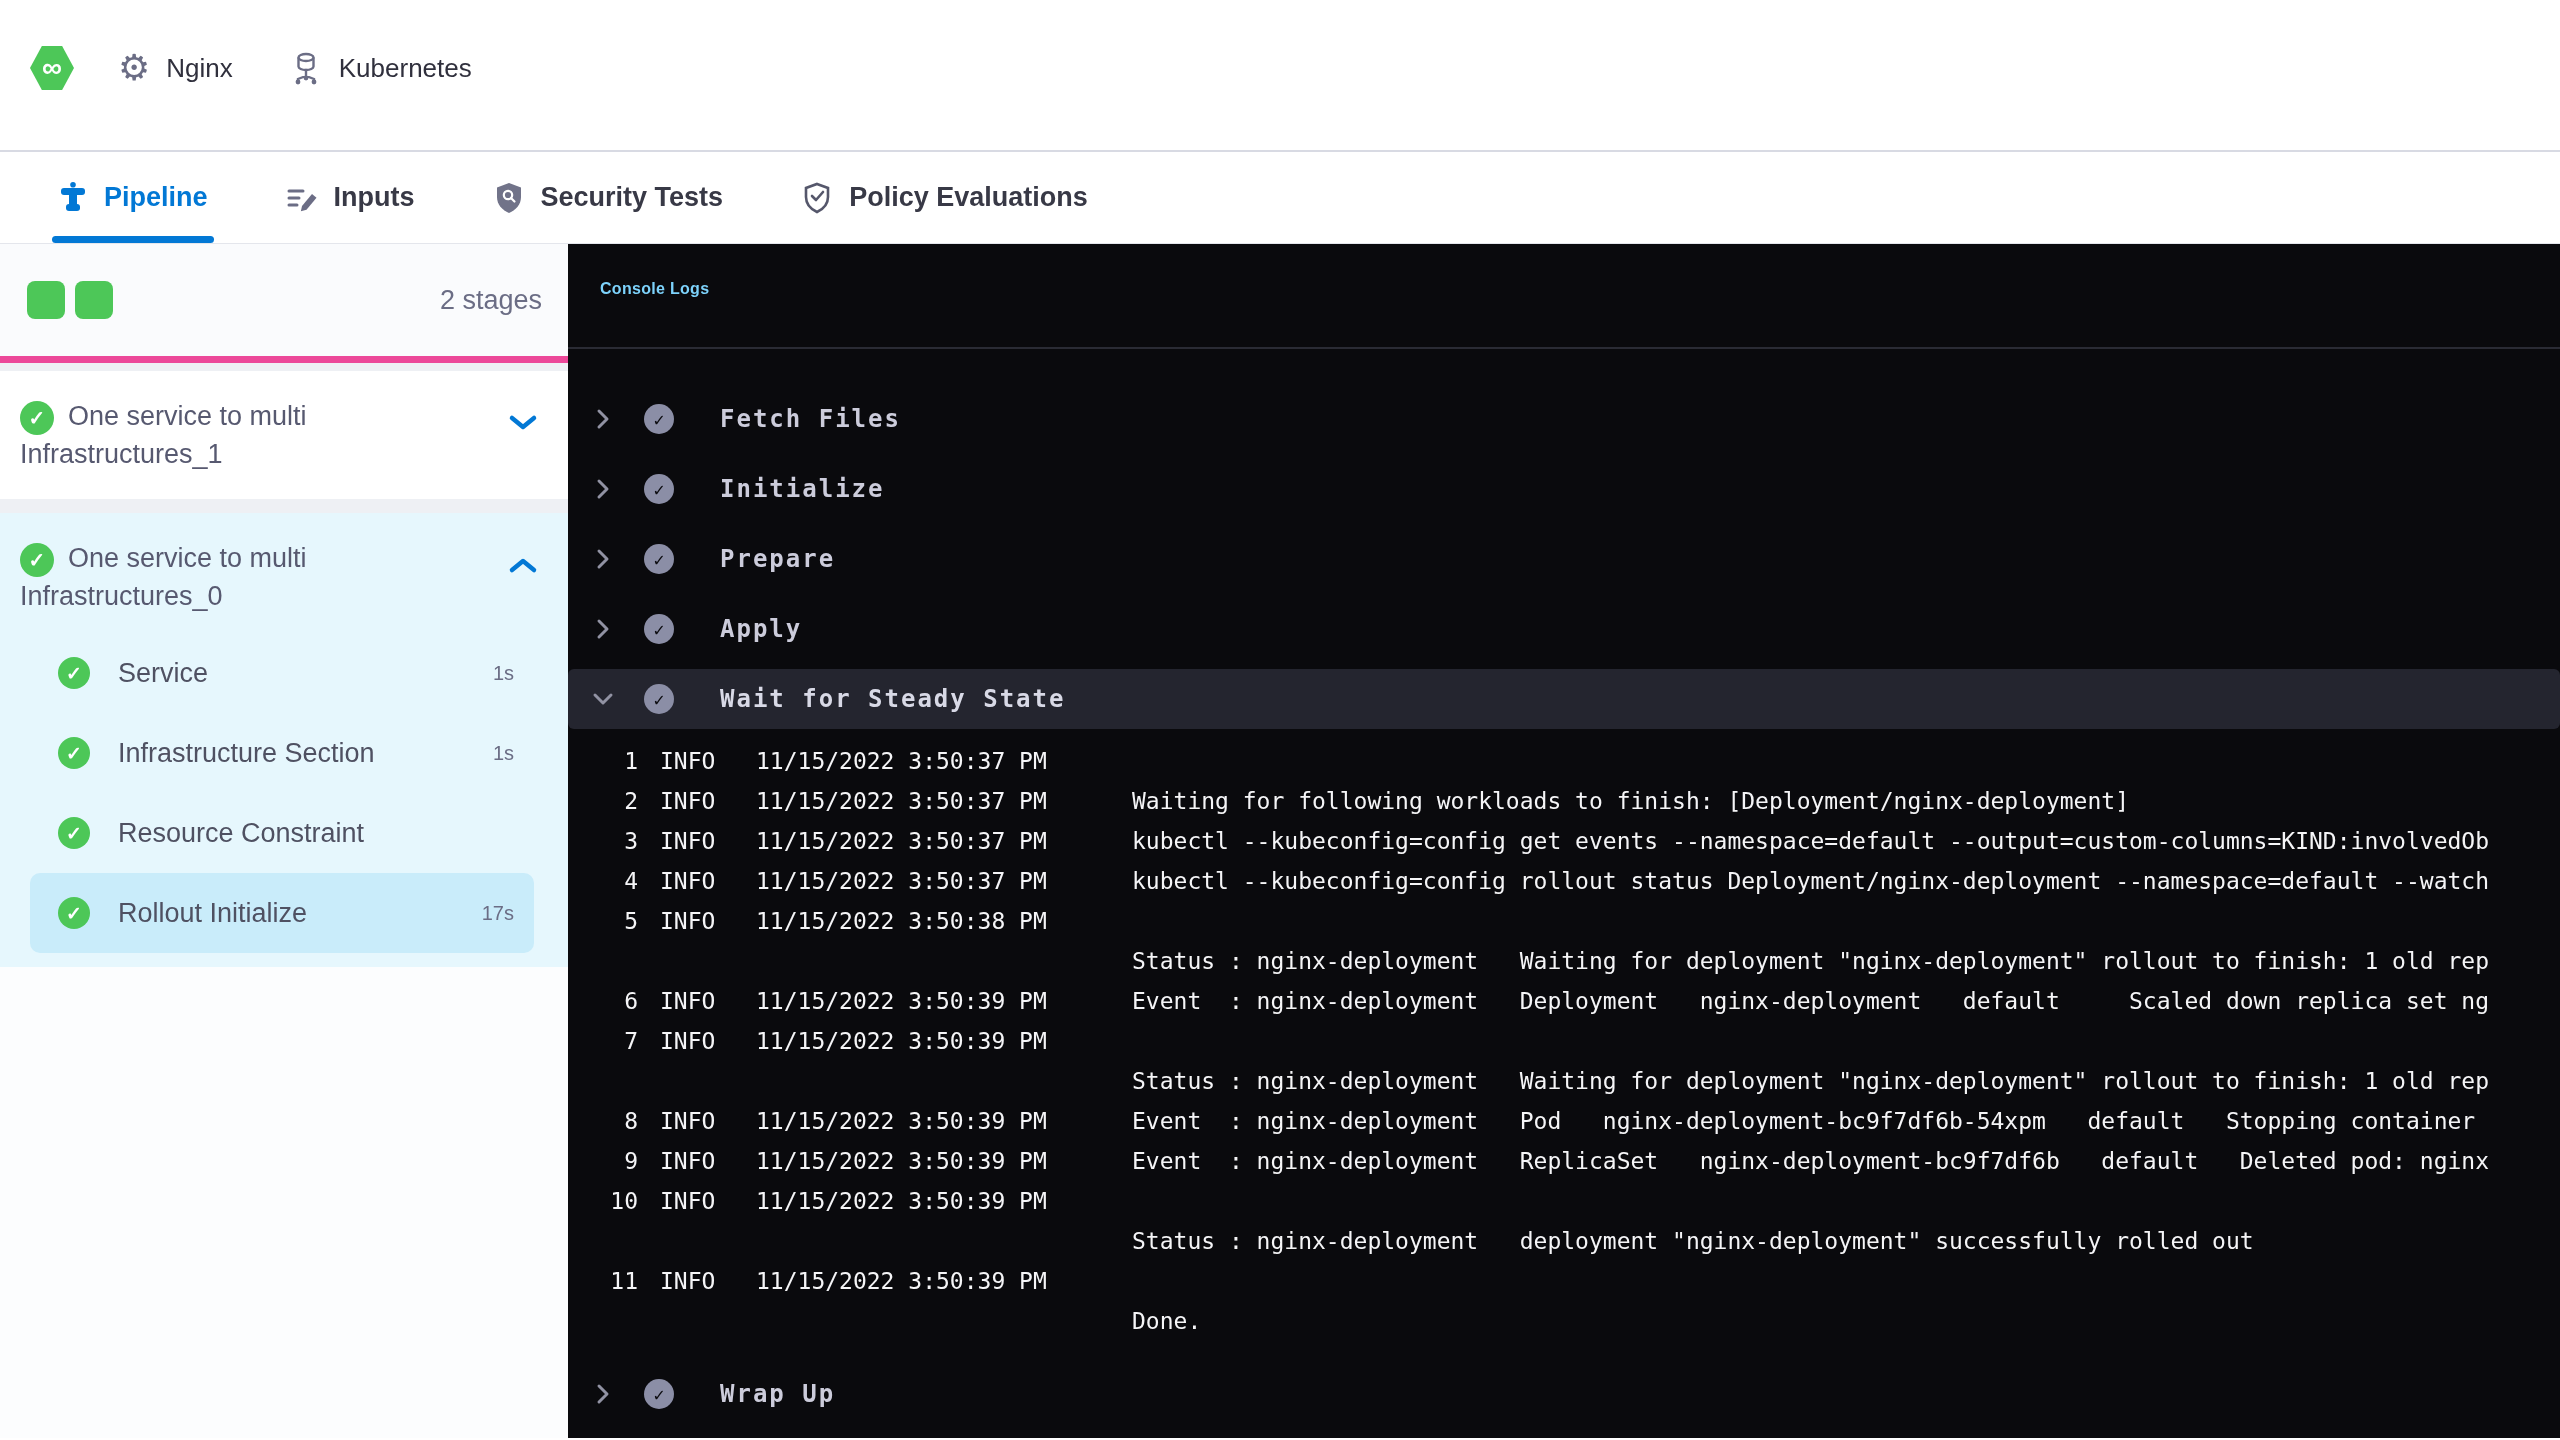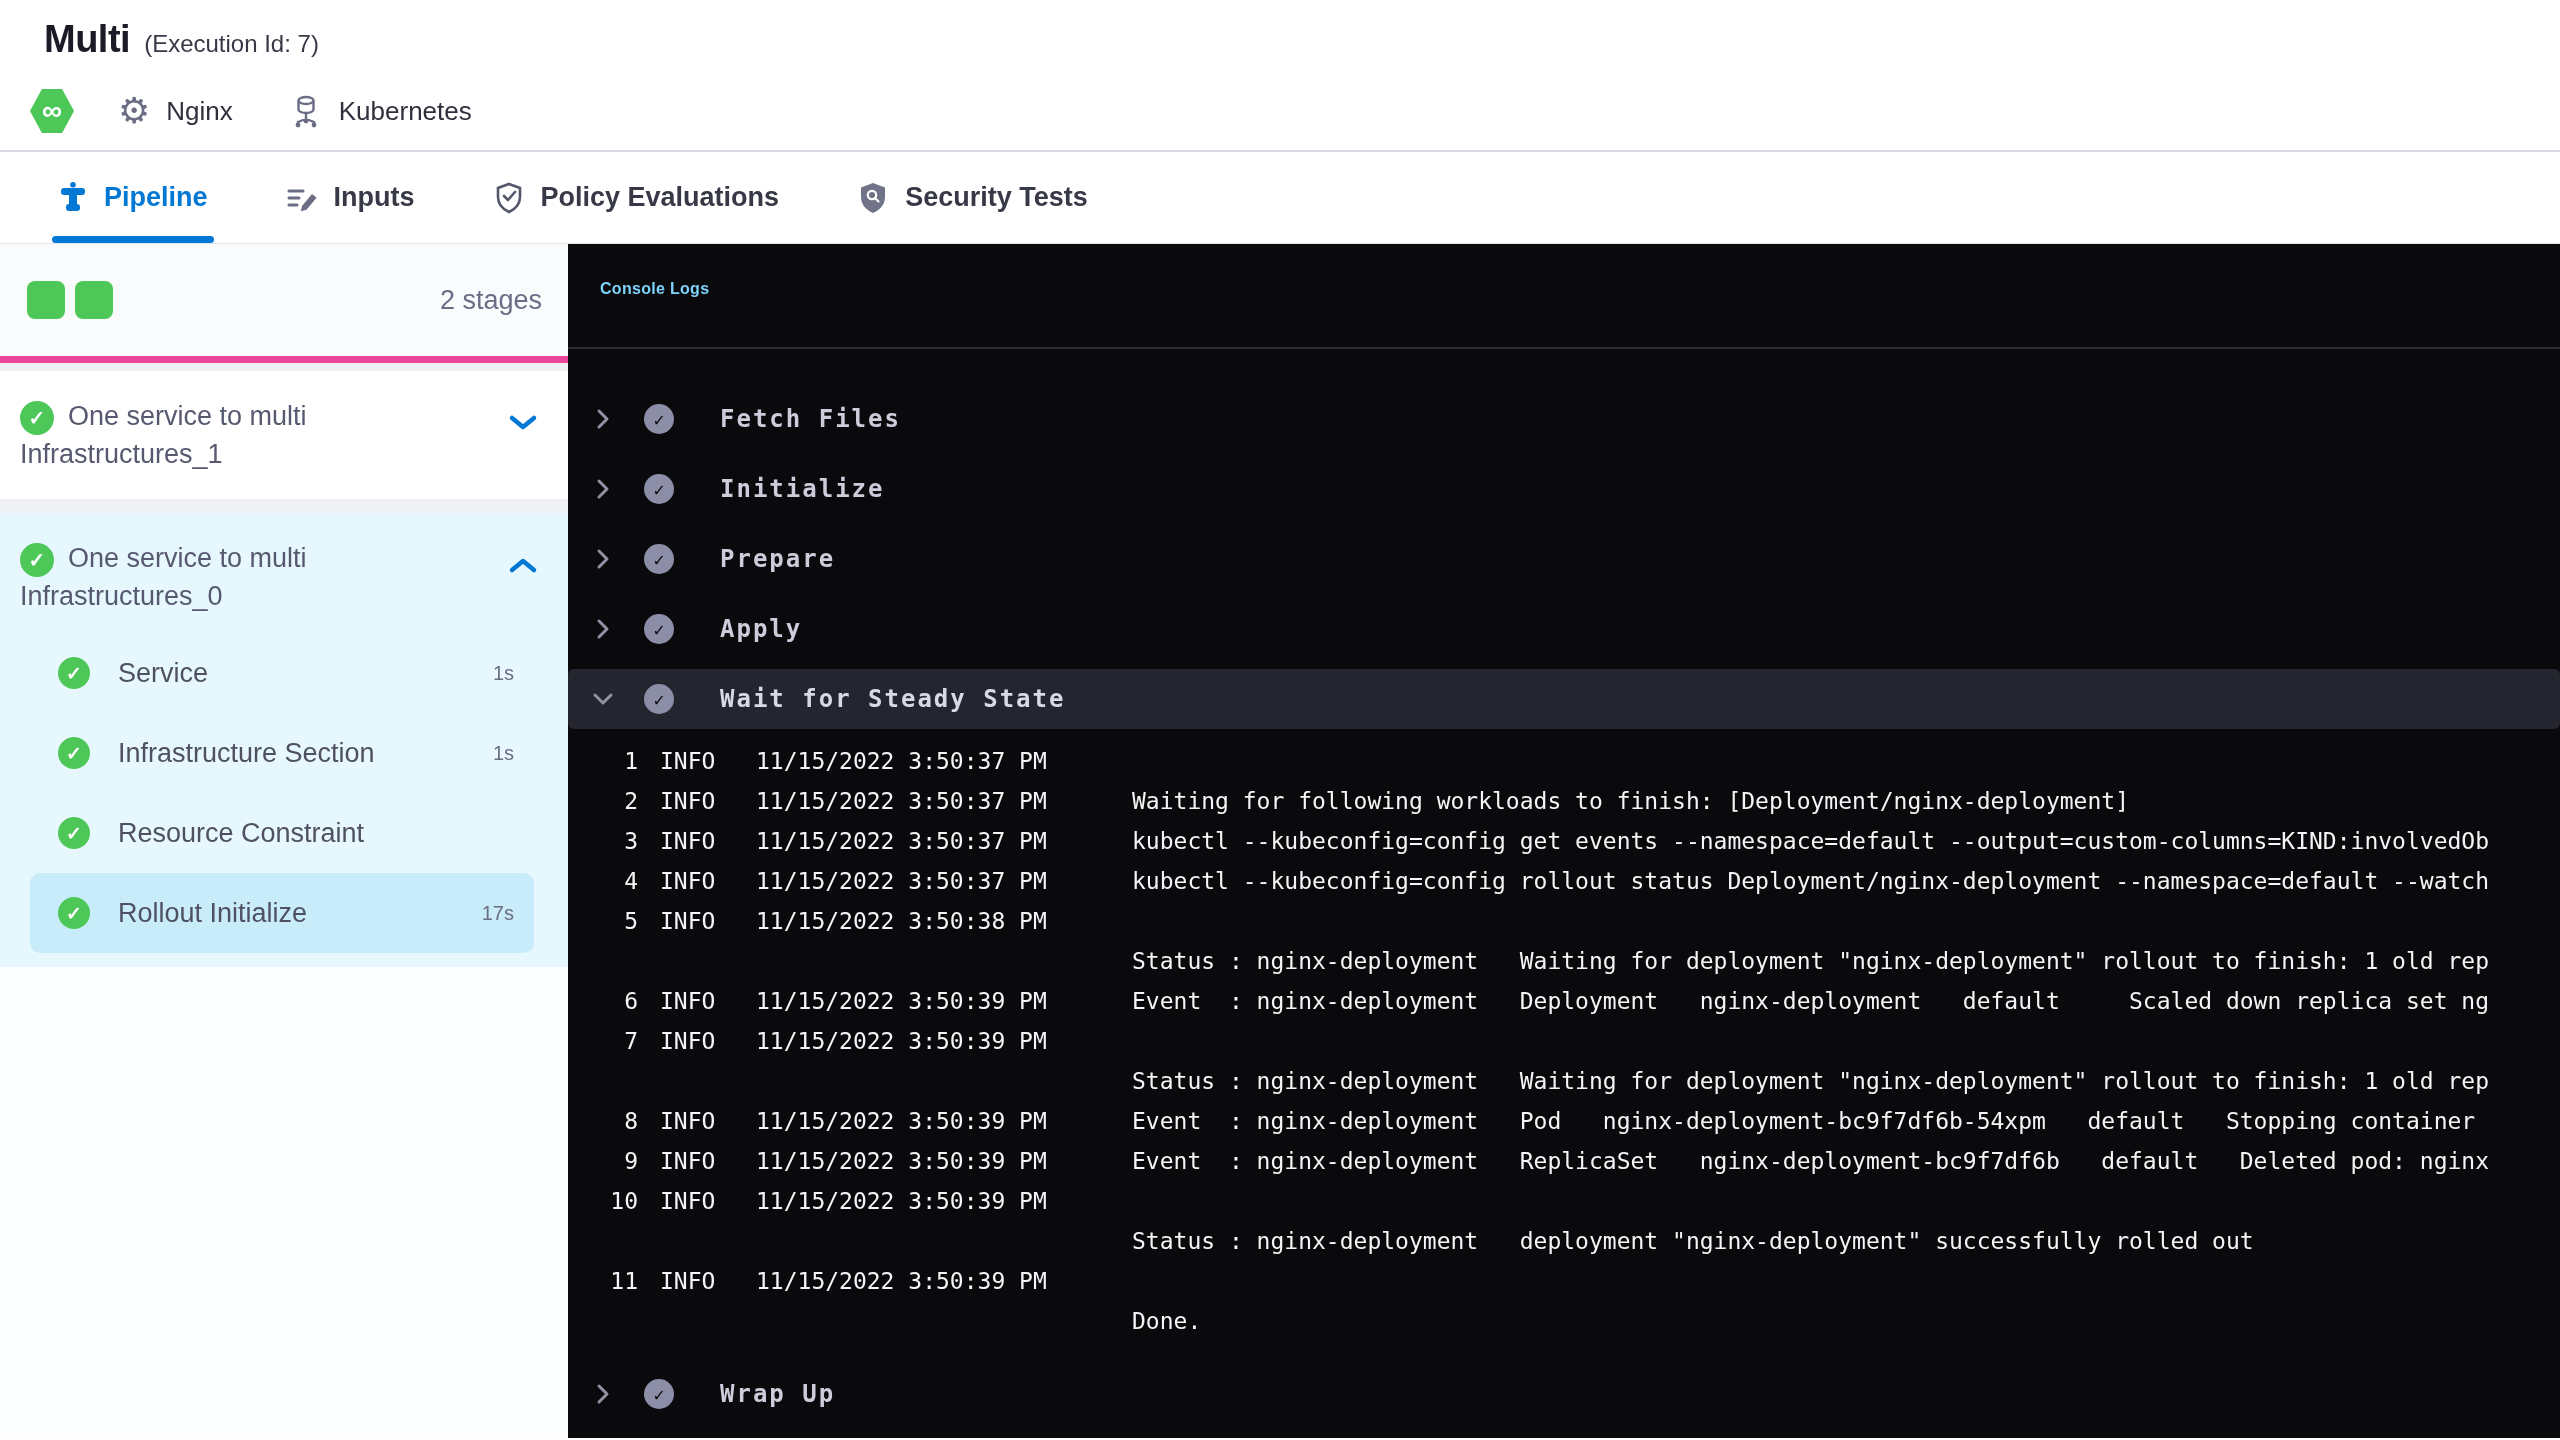--- a/index.html
+++ b/index.html
@@ -76,24 +76,20 @@
   .ln  { width:70px; text-align:right; flex:0 0 auto; }
   .lvl { width:60px; margin-left:22px; flex:0 0 auto; }
   .lt  { width:300px; margin-left:36px; flex:0 0 auto; }
   .lm  { margin-left:76px; white-space:pre; overflow:hidden; flex:1; min-width:0; }
   .wrapup { margin-top:18px; }
 </style>
 </head>
 <body>
 
 <div class="app-header">
-  <div class="title-row">
-    <span class="page-title">Multi</span>
-    <span class="exec-id">(Execution Id: 7)</span>
-  </div>
   <div class="meta-row">
     <span class="hex">∞</span>
     <span class="gear">⚙</span>
     <span class="meta-label">Nginx</span>
     <span class="env-ic">
       <svg width="34" height="34" viewBox="0 0 34 34" fill="none">
         <ellipse cx="17" cy="6.5" rx="7.5" ry="3.5" stroke="#6b6d85" stroke-width="2.4"></ellipse>
         <path d="M9.5 6.5v9c0 1.9 3.4 3.5 7.5 3.5s7.5-1.6 7.5-3.5v-9" stroke="#6b6d85" stroke-width="2.4"></path>
         <path d="M17 19v6M9 31v-3l8-3 8 3v3" stroke="#6b6d85" stroke-width="2.4" stroke-linecap="round"></path>
         <circle cx="9" cy="31" r="2.4" fill="#6b6d85"></circle>
@@ -119,33 +115,33 @@
   <div class="tab">
     <svg width="32" height="32" viewBox="0 0 32 32">
       <path d="M3 9h14M3 16h10M3 23h8" stroke="#6b6d85" stroke-width="3" stroke-linecap="round"></path>
       <path d="M16 24l10-12 4.5 3.8-10 12-5.6 1.4z" fill="#6b6d85"></path>
     </svg>
     <span>Inputs</span>
 
   </div>
   <div class="tab">
     <svg width="32" height="34" viewBox="0 0 32 34">
-      <path d="M16 3l11 4v9c0 7-4.5 12-11 15C9.5 28 5 23 5 16V7l11-4z" fill="none" stroke="#55576b" stroke-width="2.6"></path>
-      <path d="M11 15l4 4 7-8" fill="none" stroke="#55576b" stroke-width="2.6" stroke-linecap="round" stroke-linejoin="round"></path>
-    </svg>
-    <span>Policy Evaluations</span>
-
-  </div>
-  <div class="tab">
-    <svg width="32" height="34" viewBox="0 0 32 34">
       <path d="M16 2l12 4.5v9.5c0 7.5-5 13-12 16-7-3-12-8.5-12-16V6.5L16 2z" fill="#717389"></path>
       <circle cx="15" cy="14" r="4.2" fill="none" stroke="#fff" stroke-width="2.2"></circle>
       <path d="M18 17l3.5 3.5" stroke="#fff" stroke-width="2.2" stroke-linecap="round"></path>
     </svg>
     <span>Security Tests</span>
+
+  </div>
+  <div class="tab">
+    <svg width="32" height="34" viewBox="0 0 32 34">
+      <path d="M16 3l11 4v9c0 7-4.5 12-11 15C9.5 28 5 23 5 16V7l11-4z" fill="none" stroke="#55576b" stroke-width="2.6"></path>
+      <path d="M11 15l4 4 7-8" fill="none" stroke="#55576b" stroke-width="2.6" stroke-linecap="round" stroke-linejoin="round"></path>
+    </svg>
+    <span>Policy Evaluations</span>
 
   </div>
 </div>
 
 <div class="main">
 
   <div class="sidebar">
     <div class="stages-head">
       <span class="sq"></span>
       <span class="sq"></span>

